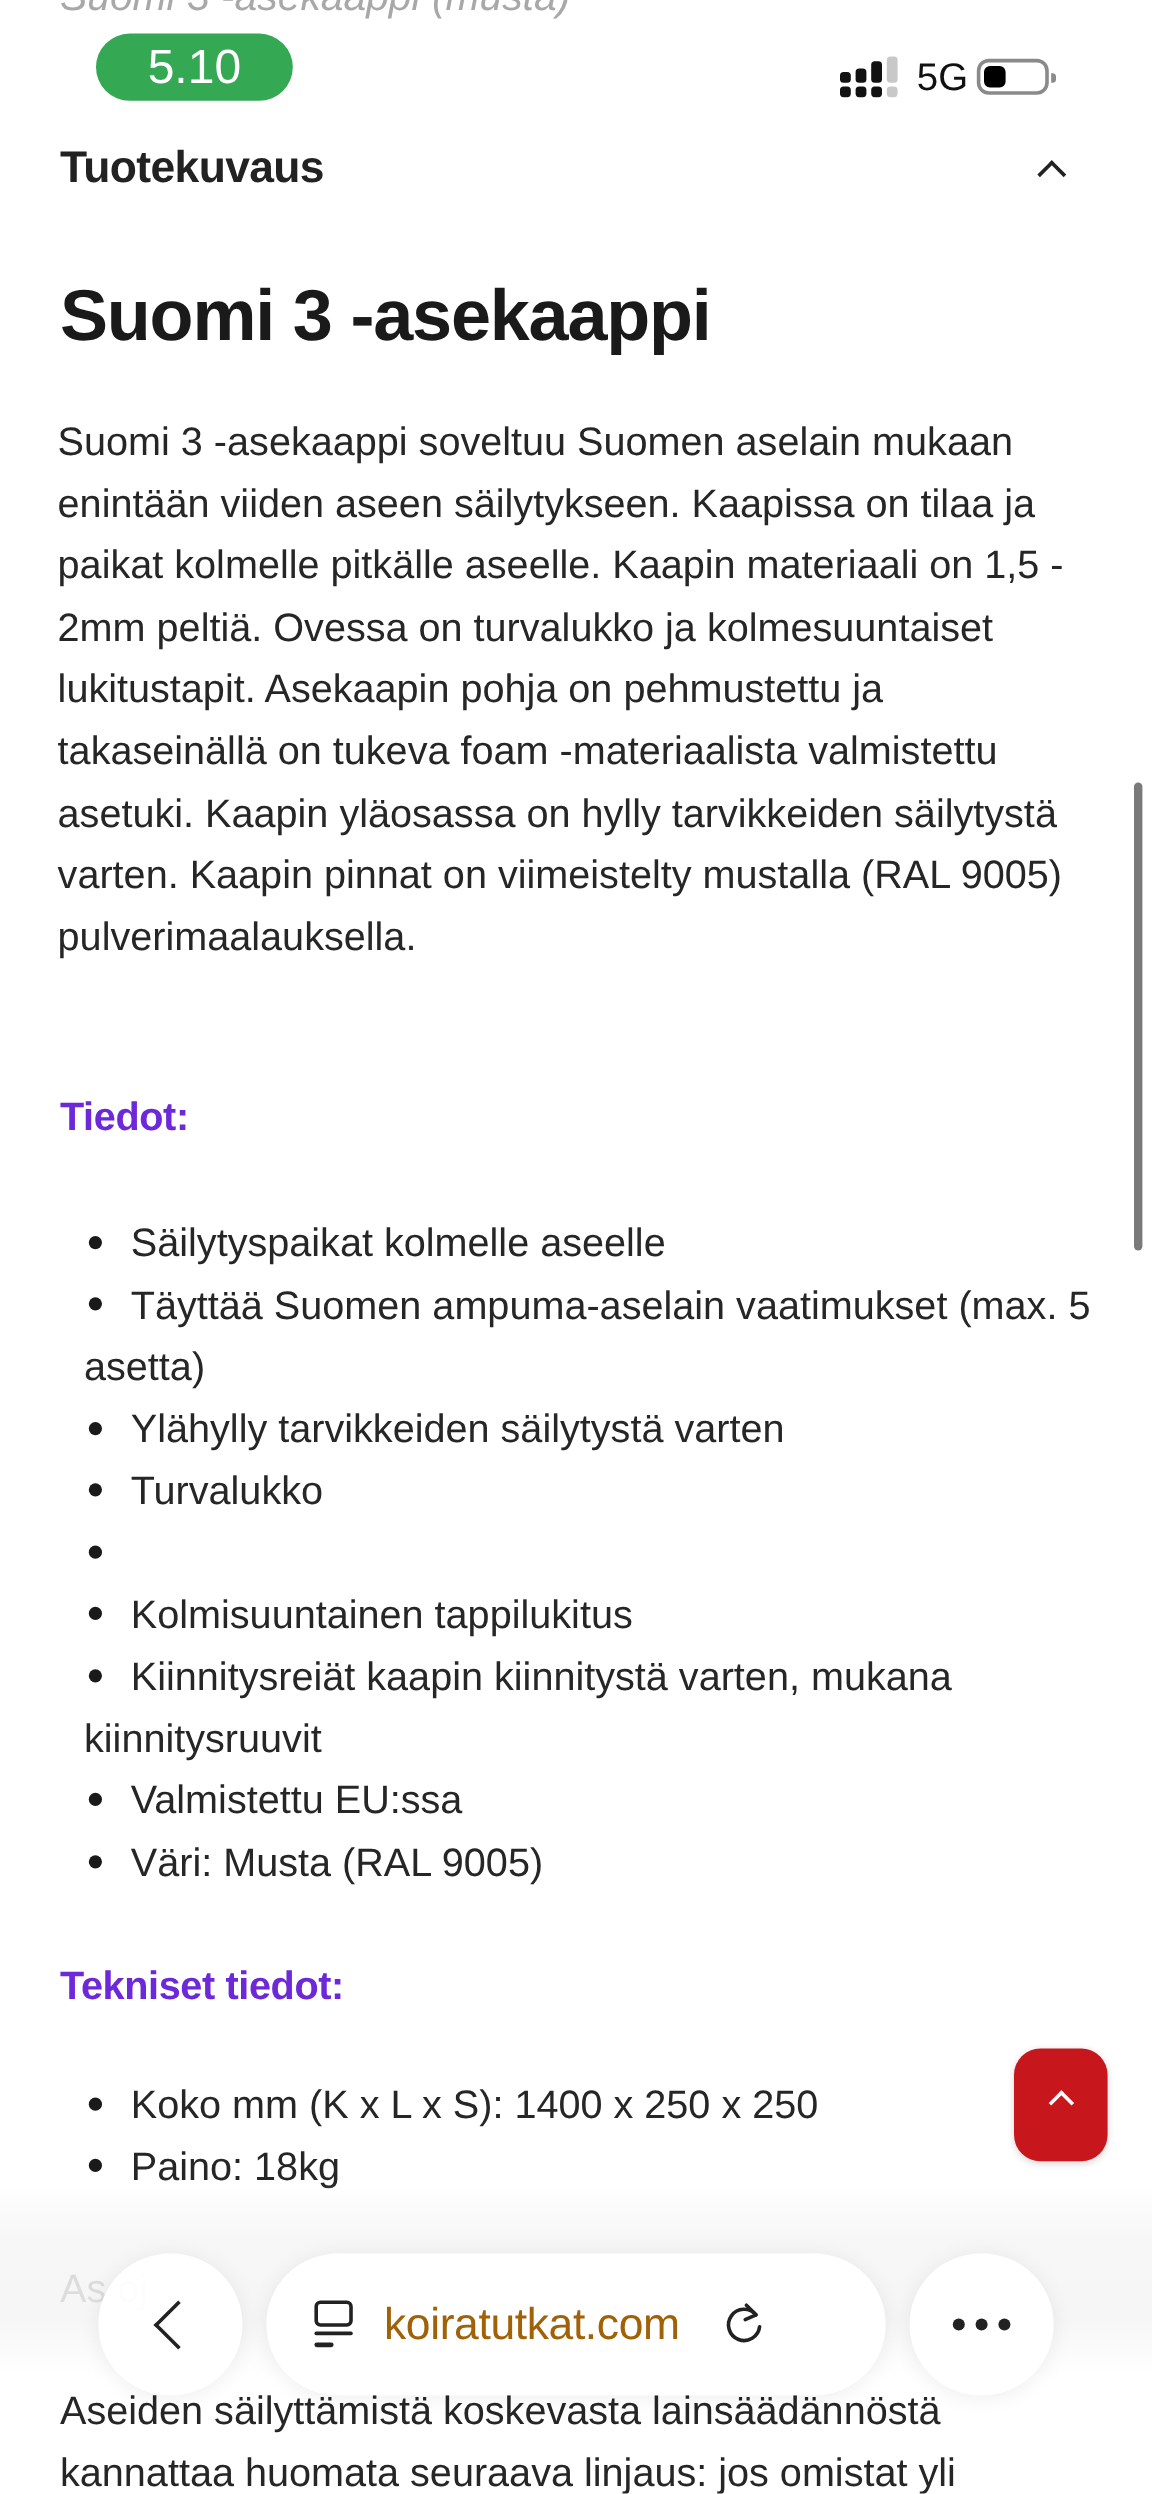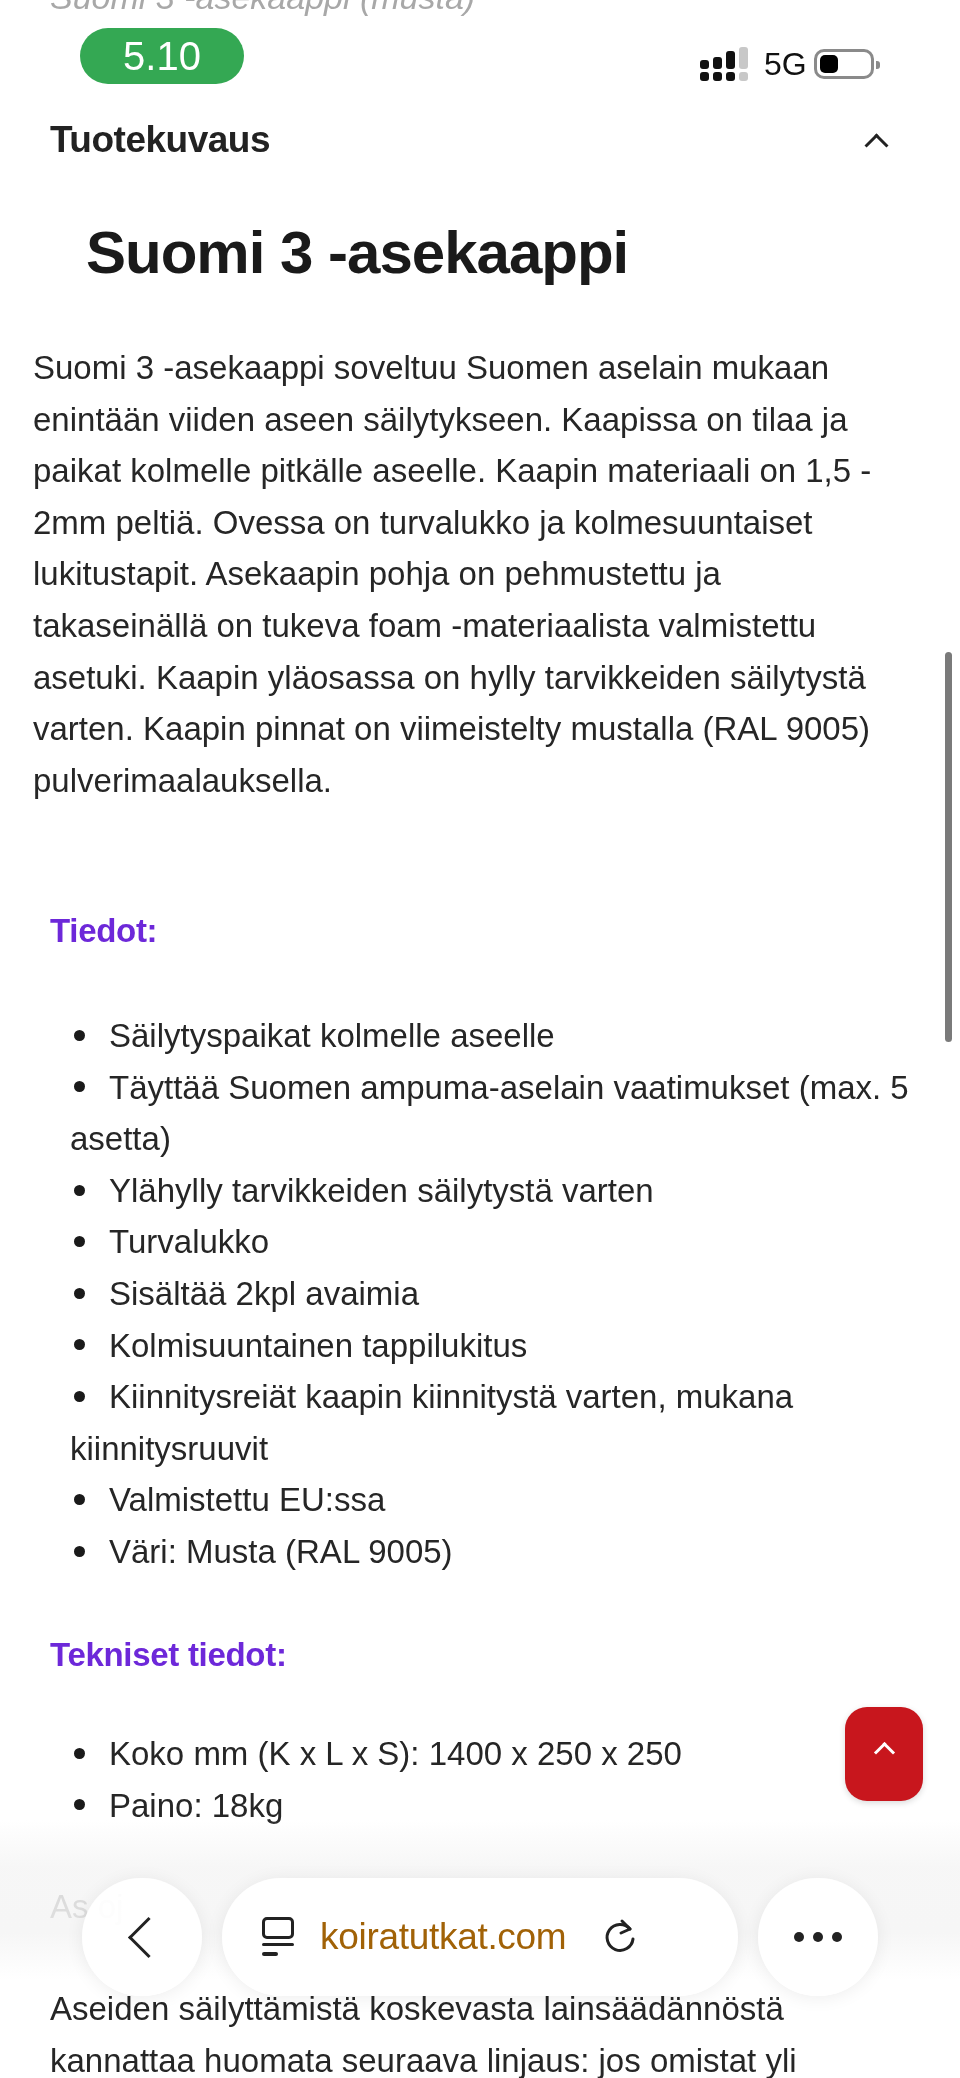--- a/index.html
+++ b/index.html
@@ -31,23 +31,23 @@
     .battery-tip { position: absolute; right: -9px; top: 9px; width: 4px; height: 8px; background: #8a8a8a; border-radius: 0 3px 3px 0; }
 
     
     .acc-header { position: absolute; left: 50px; top: 110px; width: 840px; height: 60px; display: flex; align-items: center; justify-content: space-between; }
     .acc-title { font-size: 37px; font-weight: bold; color: #222; letter-spacing: -0.5px; }
     .acc-chevron { width: 30px; height: 30px; position: relative; }
     .acc-chevron::before {
       content: ""; position: absolute; left: 8px; top: 12px; width: 14px; height: 14px;
       border-left: 3px solid #222; border-top: 3px solid #222; transform: rotate(45deg);
     }
-    .h1 { position: absolute; left: 50px; top: 218px; font-size: 60px; font-weight: bold; color: #1a1a1a; letter-spacing: -1px; white-space: nowrap; margin-left: 36px; }
+    .h1 { position: absolute; left: 50px; top: 228px; font-size: 60px; font-weight: bold; color: #1a1a1a; letter-spacing: -1px; white-space: nowrap; }
 
-    .para { position: absolute; left: 33px; top: 342px; width: 870px; font-size: 33px; line-height: 51.6px; color: #262626; }
+    .para { position: absolute; left: 48px; top: 342px; width: 870px; font-size: 33px; line-height: 51.6px; color: #262626; }
     .section-head { position: absolute; left: 50px; font-size: 33px; font-weight: bold; color: #6d28d9; letter-spacing: -0.3px; }
     .list { position: absolute; left: 50px; width: 870px; font-size: 33px; line-height: 51.6px; color: #262626; list-style: none; margin-left: 20px; }
     .list li { position: relative; }
     .bullet { display: inline-block; width: 11px; height: 11px; border-radius: 50%; background: #1a1a1a; vertical-align: middle; margin: 0 24px 6px 4px; }
 
     .tail-text { position: absolute; left: 50px; width: 880px; font-size: 33px; line-height: 51.6px; color: #262626; }
 
     
     .scrollbar { position: absolute; left: 945px; top: 652px; width: 7px; height: 390px; background: #7a7a7a; border-radius: 4px; }
 
@@ -119,21 +119,21 @@
 
 <p class="para">Suomi 3 -asekaappi soveltuu Suomen aselain mukaan enintään viiden aseen säilytykseen. Kaapissa on tilaa ja paikat kolmelle pitkälle aseelle. Kaapin materiaali on 1,5 - 2mm peltiä. Ovessa on turvalukko ja kolmesuuntaiset lukitustapit. Asekaapin pohja on pehmustettu ja takaseinällä on tukeva foam -materiaalista valmistettu asetuki. Kaapin yläosassa on hylly tarvikkeiden säilytystä varten. Kaapin pinnat on viimeistelty mustalla (RAL 9005) pulverimaalauksella.</p>
 
 <div class="section-head" style="top:912px">Tiedot:</div>
 
 <ul class="list" style="top:1010px">
   <li><span class="bullet"></span><span>Säilytyspaikat kolmelle aseelle</span></li>
   <li><span class="bullet"></span><span>Täyttää Suomen ampuma-aselain vaatimukset (max. 5 asetta)</span></li>
   <li><span class="bullet"></span><span>Ylähylly tarvikkeiden säilytystä varten</span></li>
   <li><span class="bullet"></span><span>Turvalukko</span></li>
-  <li><span class="bullet"></span><span>Sisältää 2kpl avaimia</span></li>
+  <li><span class="bullet"></span></li>
   <li><span class="bullet"></span><span>Kolmisuuntainen tappilukitus</span></li>
   <li><span class="bullet"></span><span>Kiinnitysreiät kaapin kiinnitystä varten, mukana kiinnitysruuvit</span></li>
   <li><span class="bullet"></span><span>Valmistettu EU:ssa</span></li>
   <li><span class="bullet"></span><span>Väri: Musta (RAL 9005)</span></li>
 </ul>
 
 <div class="section-head" style="top:1636px">Tekniset tiedot:</div>
 
 <ul class="list" style="top:1728px">
   <li><span class="bullet"></span><span>Koko mm (K x L x S): 1400 x 250 x 250</span></li>

